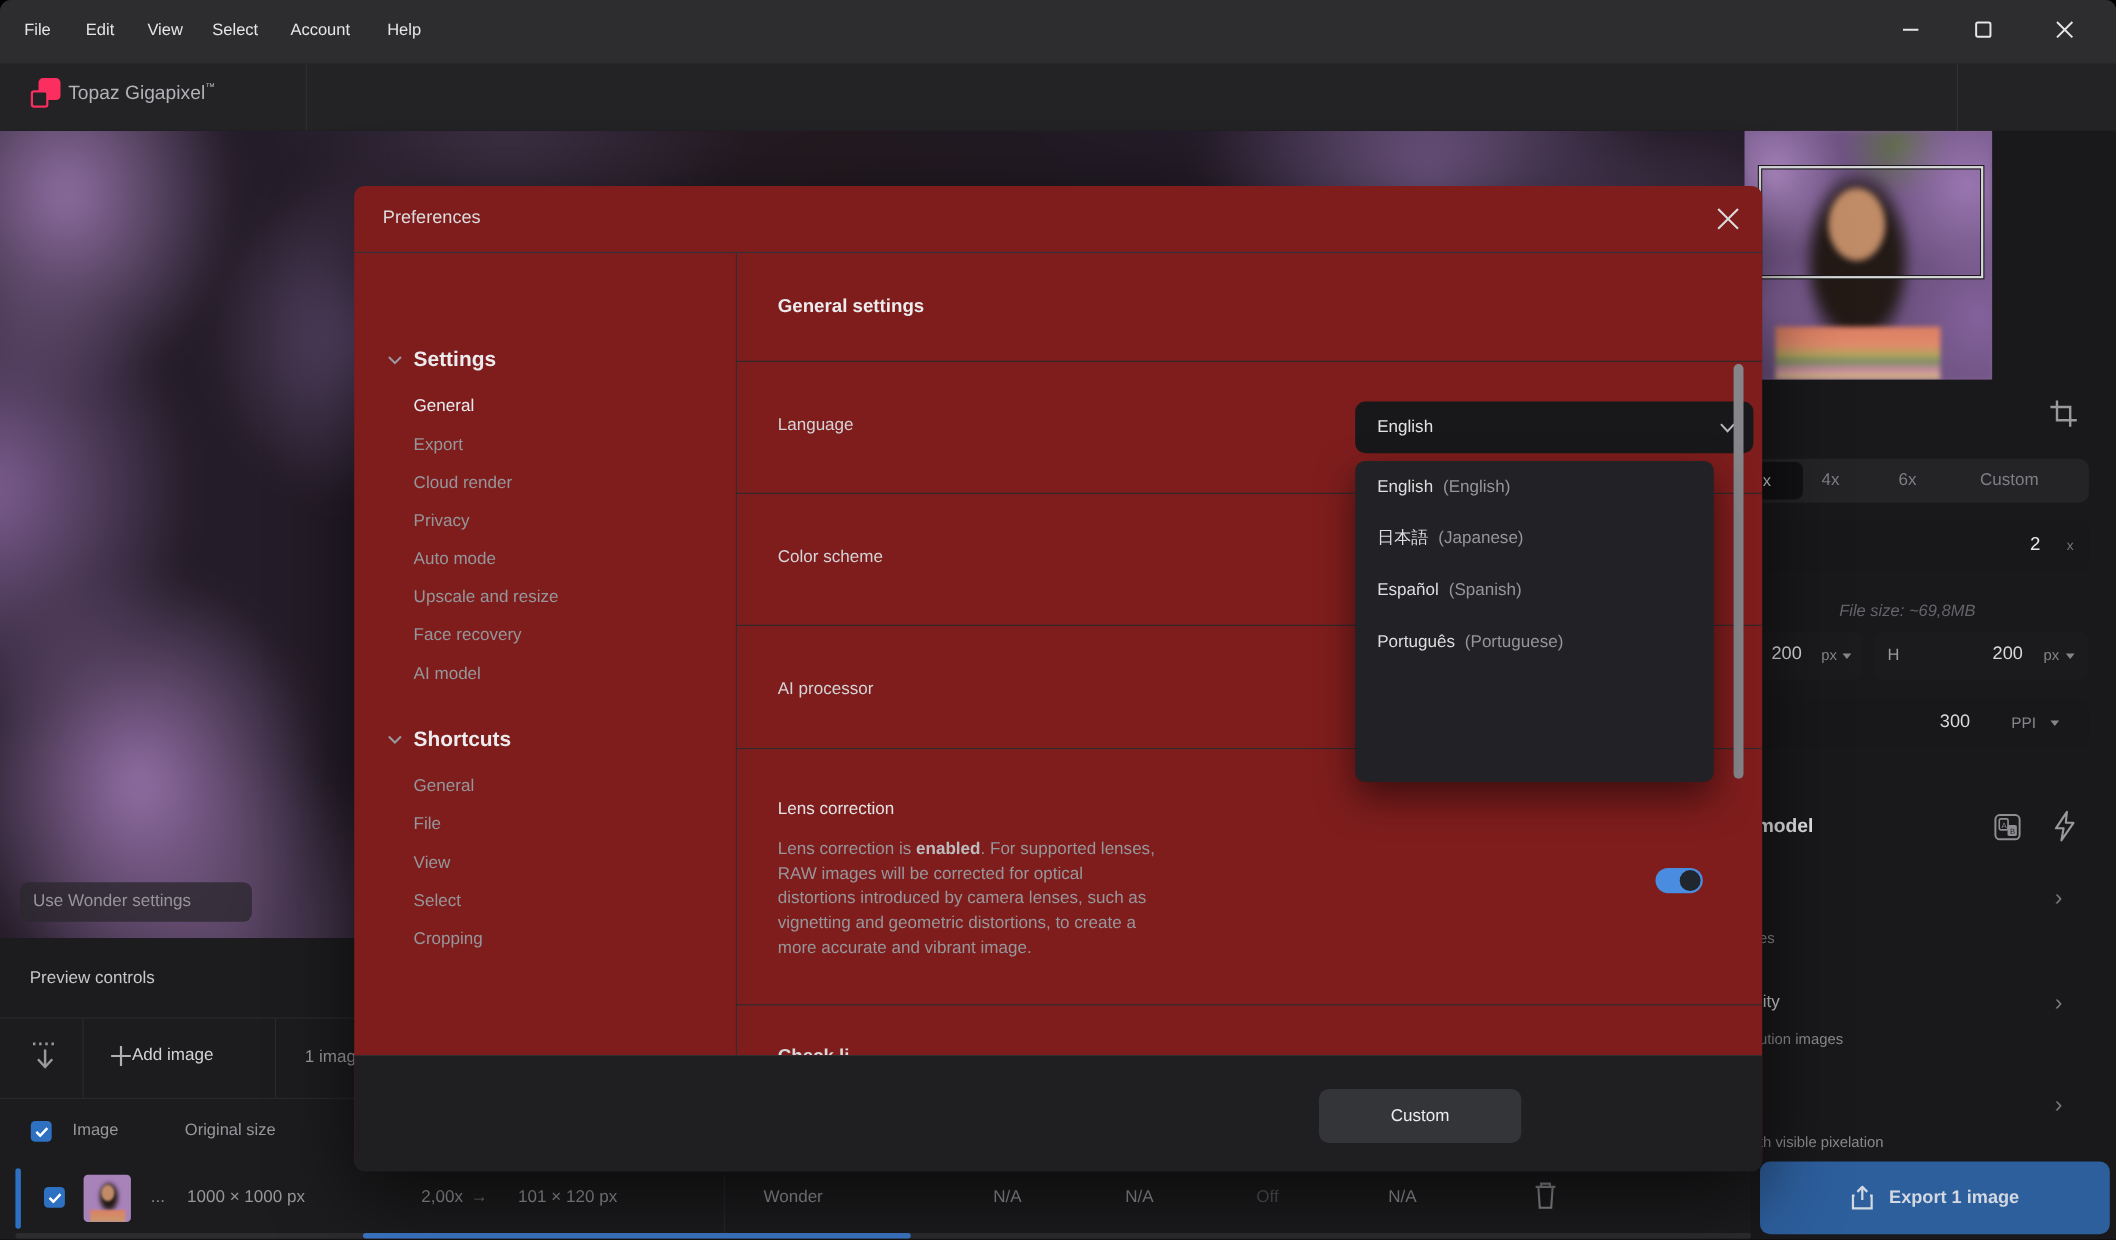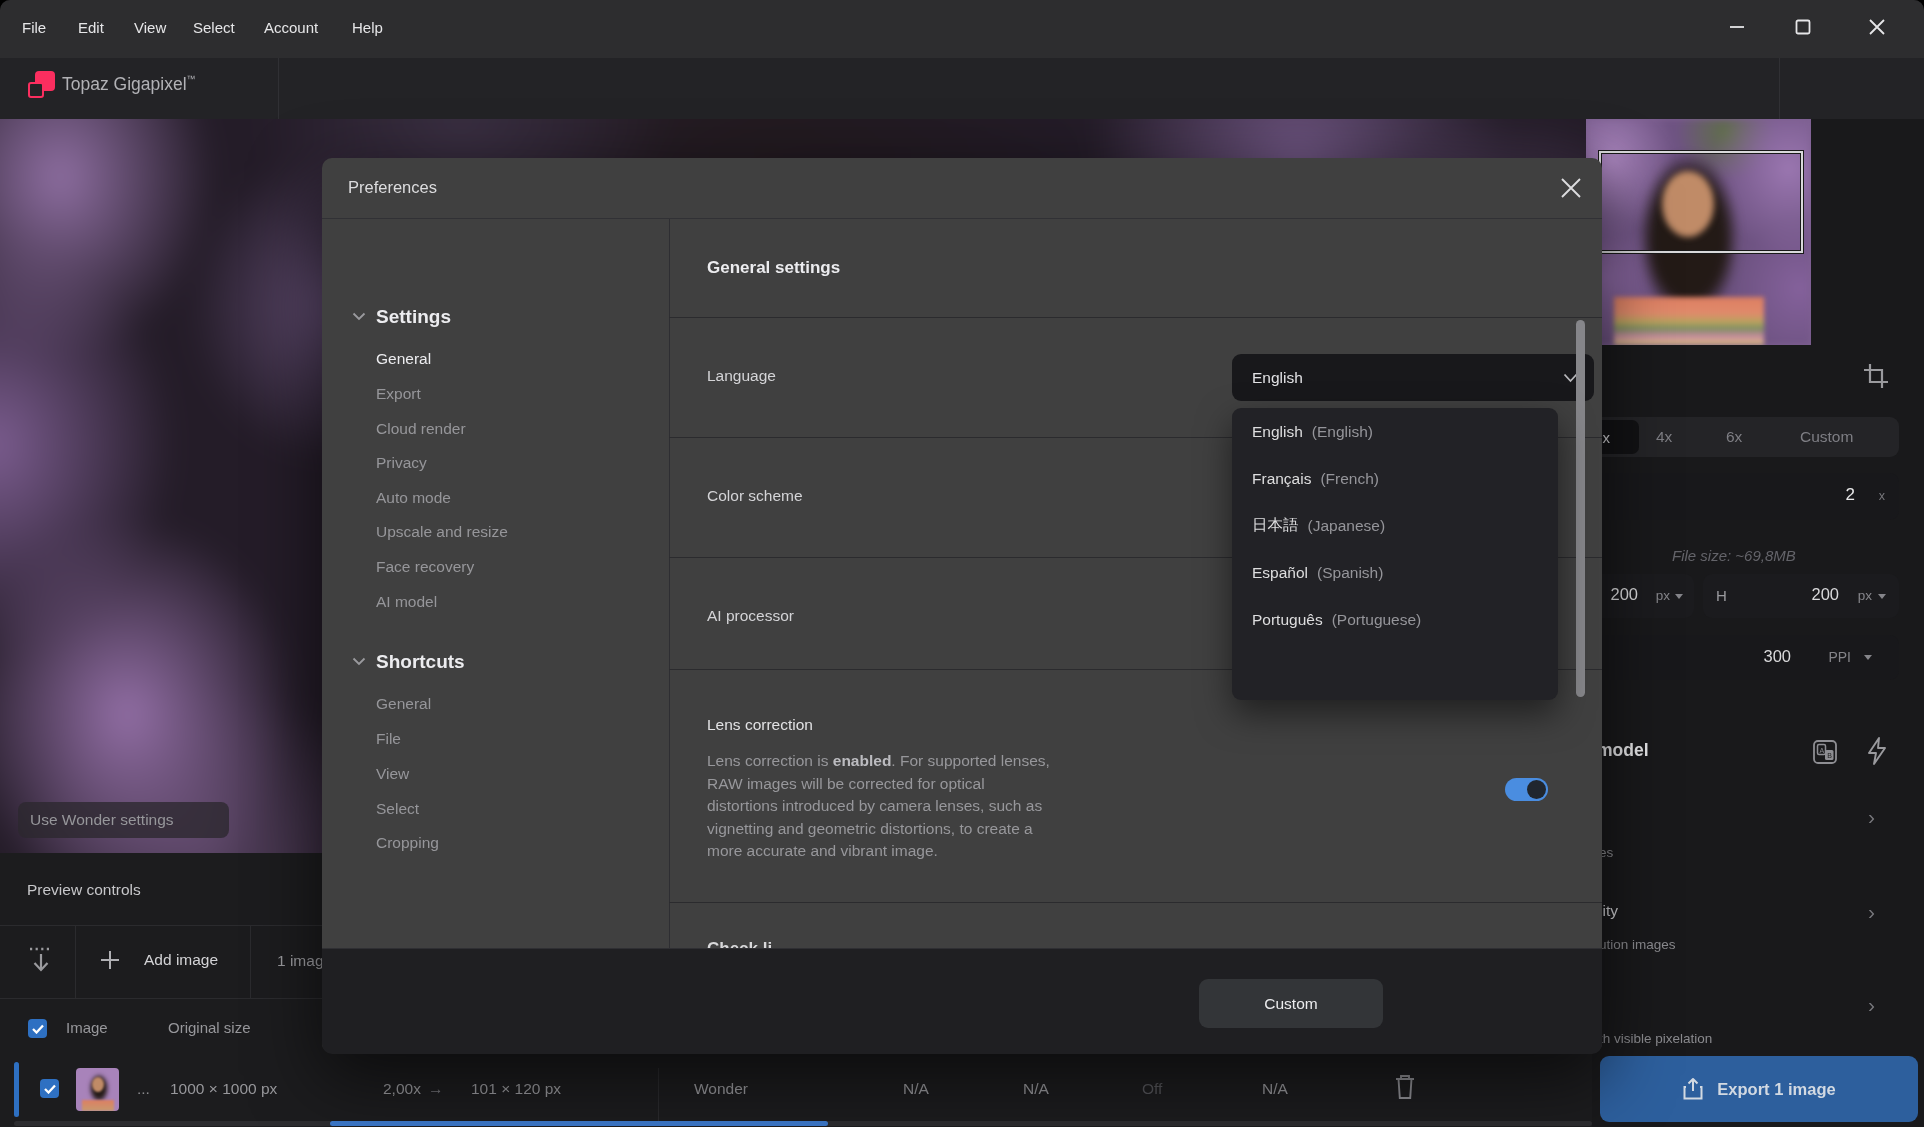--- a/index.html
+++ b/index.html
@@ -55,21 +55,21 @@
   .bottompanel{left:0;top:853px;width:1592px;height:274px;background:#1c1c1e;}
   .hline{height:1px;background:#2b2b2e;}
   .wonderbtn{left:18px;top:802px;width:199px;height:36px;background:rgba(43,40,46,0.78);
              border-radius:8px;display:flex;align-items:center;padding-left:12px;
              font-size:15.5px;color:#96969a;}
   .checkbox{width:19px;height:19px;background:#2e70c2;border-radius:4px;
             display:flex;align-items:center;justify-content:center;}
   .celltxt{top:1080px;font-size:15.5px;color:#97979b;}
   .minithumb{left:76px;top:1068px;width:43px;height:43px;border-radius:4px;overflow:hidden;background:#a883ba;}
   
-  .dialog{left:322px;top:158px;width:1280px;height:895px;background:#404040;border-radius:10px;
+  .dialog{left:322px;top:169px;width:1280px;height:895px;background:#7f1d1d;border-radius:10px;
           box-shadow:0 24px 70px rgba(0,0,0,.6);z-index:10;}
   .dlg-hdr{position:absolute;left:0;top:0;width:100%;height:60px;border-bottom:1px solid #313135;}
   .dlg-title{position:absolute;left:26px;top:20px;font-size:16.5px;color:#dcdcde;}
   .dlg-nav{position:absolute;left:0;top:61px;width:347px;bottom:0;border-right:1px solid #2e2e32;}
   .navhead{position:absolute;font-size:19px;font-weight:bold;color:#ececef;}
   .navitem{position:absolute;left:54px;font-size:15.5px;color:#96969a;}
   .navitem.sel{color:#ececef;}
   .ct-label{position:absolute;left:385px;font-size:15.5px;color:#d4d4d7;}
   .ct-div{position:absolute;left:347px;right:0;height:1px;background:#2b2b2e;}
   .select{position:absolute;left:910px;top:196px;width:326px;height:47px;background:#18181b;
@@ -248,21 +248,21 @@
   <div class="abs hline" style="left:0;top:925px;width:1592px"></div>
 
   <div class="abs" style="left:28px;top:946px;width:26px;height:28px">
     <svg width="26" height="28" viewBox="0 0 26 28">
         <line x1="2" y1="3" x2="24" y2="3" stroke="#9a9a9e" stroke-width="2.4" stroke-dasharray="2.2 3.4"></line>
         <line x1="13" y1="8" x2="13" y2="23" stroke="#9a9a9e" stroke-width="2.2"></line>
         <path d="M6.5 17 L13 24 L19.5 17" fill="none" stroke="#9a9a9e" stroke-width="2.2"></path>
       </svg>
   </div>
   <div class="abs vdiv" style="left:75px;top:926px;height:72px;background:#2b2b2e"></div>
-  <div class="abs" style="left:100px;top:950px;display:flex;align-items:center;gap:24px">
+  <div class="abs" style="left:100px;top:950px;display:flex;align-items:center;gap:0">
     <svg width="20" height="20" viewBox="0 0 20 20">
         <path d="M10 1 L10 19 M1 10 L19 10" stroke="#b0b0b4" stroke-width="2"></path>
       </svg>
     <span style="font-size:15.5px;color:#d3d3d6">Add image</span>
   </div>
   <div class="abs vdiv" style="left:250px;top:926px;height:72px;background:#2b2b2e"></div>
   <span class="abs txt" style="left:277px;top:952px;font-size:15.5px;color:#9a9a9e">1 image</span>
   <div class="abs hline" style="left:0;top:998px;width:1592px"></div>
 
   <div class="abs checkbox" style="left:28px;top:1019px">
@@ -363,24 +363,20 @@
           <path d="M1.5 1.5 L7.5 8 L13.5 1.5" fill="none" stroke="#b8b8bc" stroke-width="1.8"></path>
         </svg>
     </div>
 
     <div class="ddmenu">
       <div class="dditem">
           <span class="ddname">English</span>
           <span class="ddnative">(English)</span>
         </div>
       <div class="dditem">
-          <span class="ddname">Français</span>
-          <span class="ddnative">(French)</span>
-        </div>
-      <div class="dditem">
           <span class="ddname">日本語</span>
           <span class="ddnative">(Japanese)</span>
         </div>
       <div class="dditem">
           <span class="ddname">Español</span>
           <span class="ddnative">(Spanish)</span>
         </div>
       <div class="dditem">
           <span class="ddname">Português</span>
           <span class="ddnative">(Portuguese)</span>

